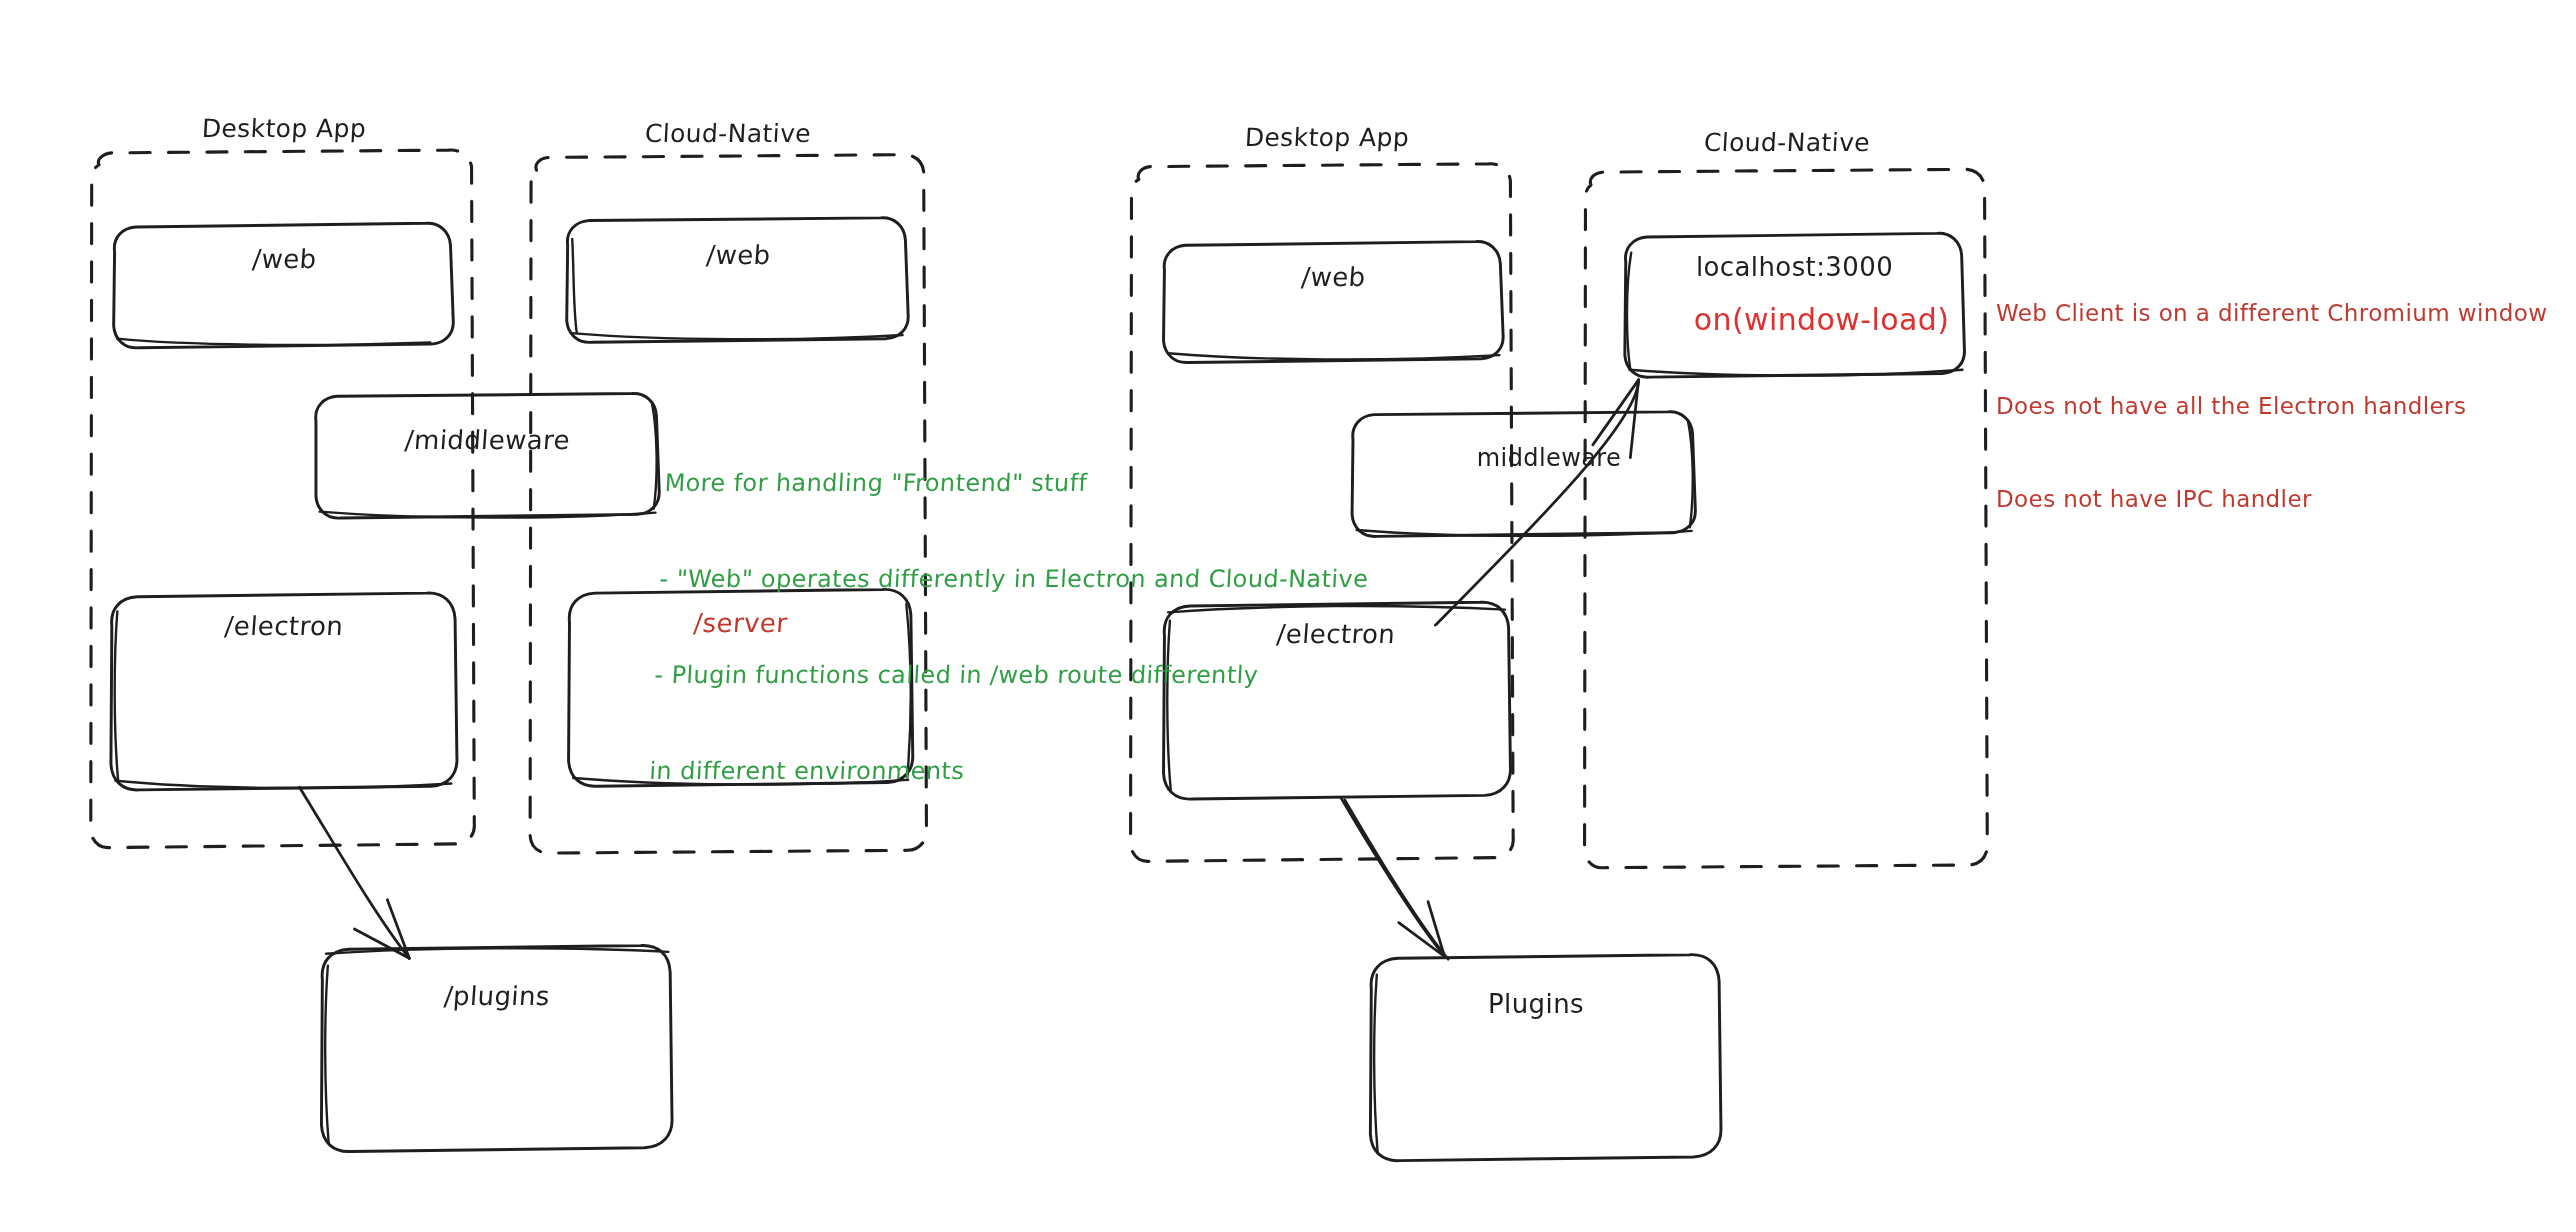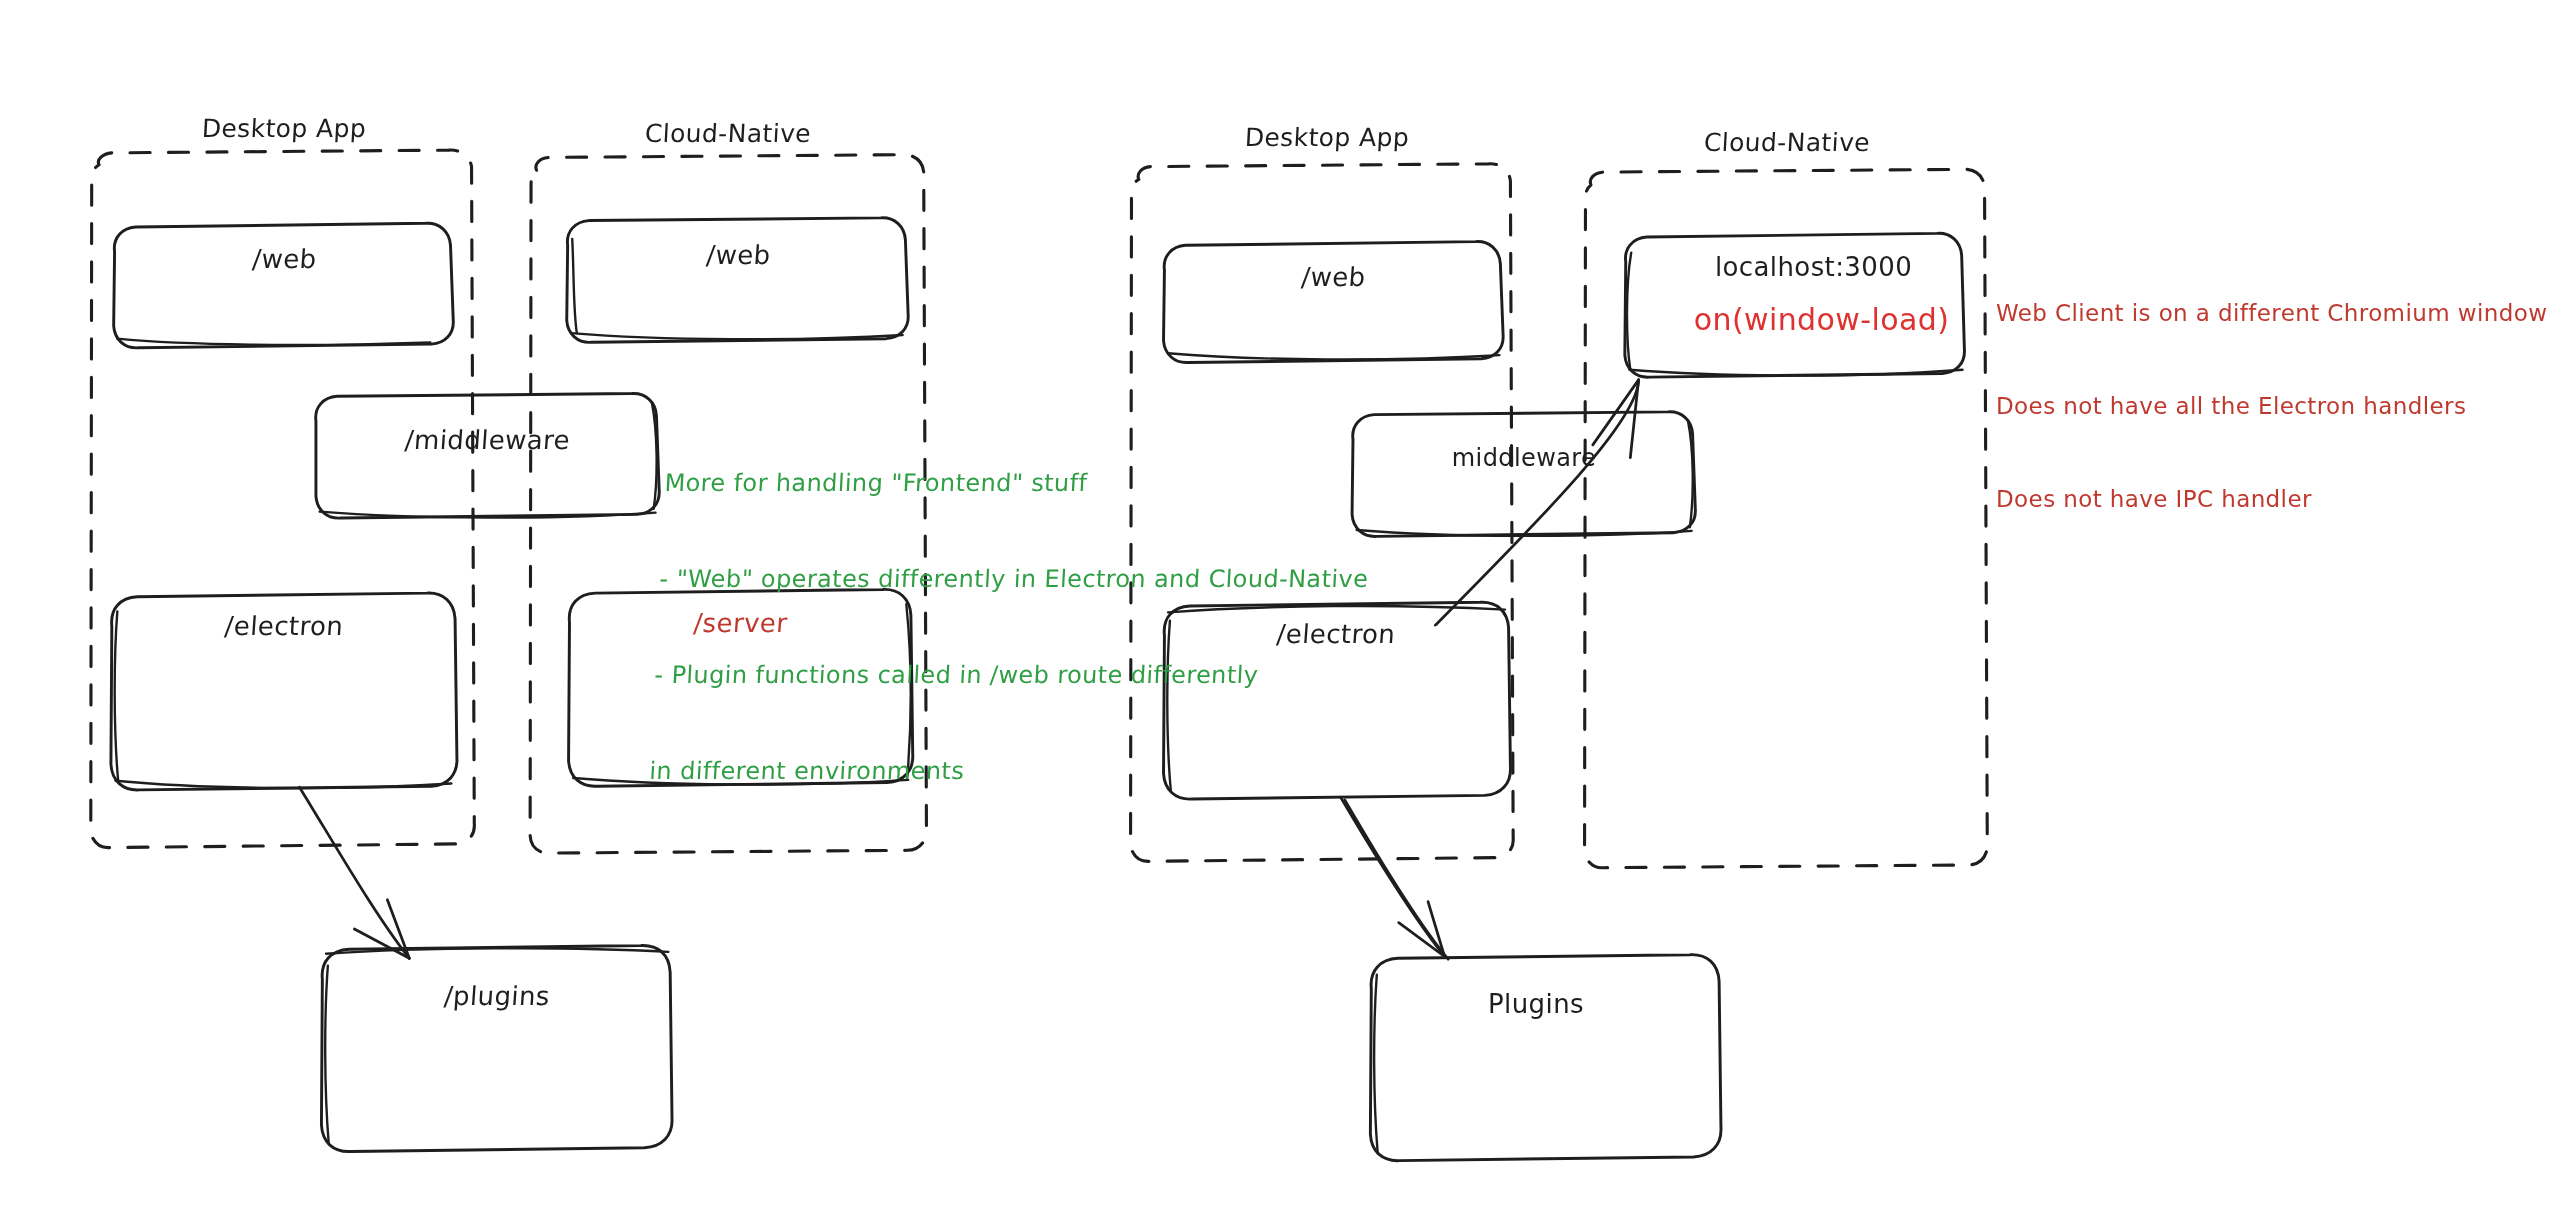--- a/index.html
+++ b/index.html
@@ -332,25 +332,25 @@
     <div>- Plugin functions called in /web route differently</div>
     <div>in different environments</div>
   </div>
 
   <div class="txt grouplabel" style="left:1199px; top:123px; width:256px;">Desktop App</div>
 
   <div class="txt grouplabel" style="left:1659px; top:128px; width:256px;">Cloud-Native</div>
 
   <div class="txt boxlabel" style="left:1164px; top:262px; width:339px;">/web</div>
 
-  <div class="txt boxlabel-plain" style="left:1626px; top:252px; width:337px;padding-left:19px;">localhost:3000</div>
+  <div class="txt boxlabel-plain" style="left:1626px; top:252px; width:337px;">localhost:3000</div>
 
   <div class="txt boxlabel-plain redish" style="left:1684px; top:302px; width:275px; font-size:30px;">on(window-load)</div>
 
-  <div class="txt boxlabel-plain" style="left:1353px; top:444px; width:342px; font-size:24px;">middleware</div>
+  <div class="txt boxlabel-plain" style="left:1353px; top:444px; width:342px; font-size:24px;padding-left:25px;">middleware</div>
 
   <div class="txt boxlabel" style="left:1164px; top:619px; width:344px;">/electron</div>
 
   <div class="txt boxlabel-plain" style="left:1361px; top:989px; width:350px;">Plugins</div>
 
   <div class="txt note-plain red" style="left:1996px; top:236px; width:586px;">
     <div>Web Client is on a different Chromium window</div>
     <div>Does not have all the Electron handlers</div>
     <div>Does not have IPC handler</div>
   </div>

